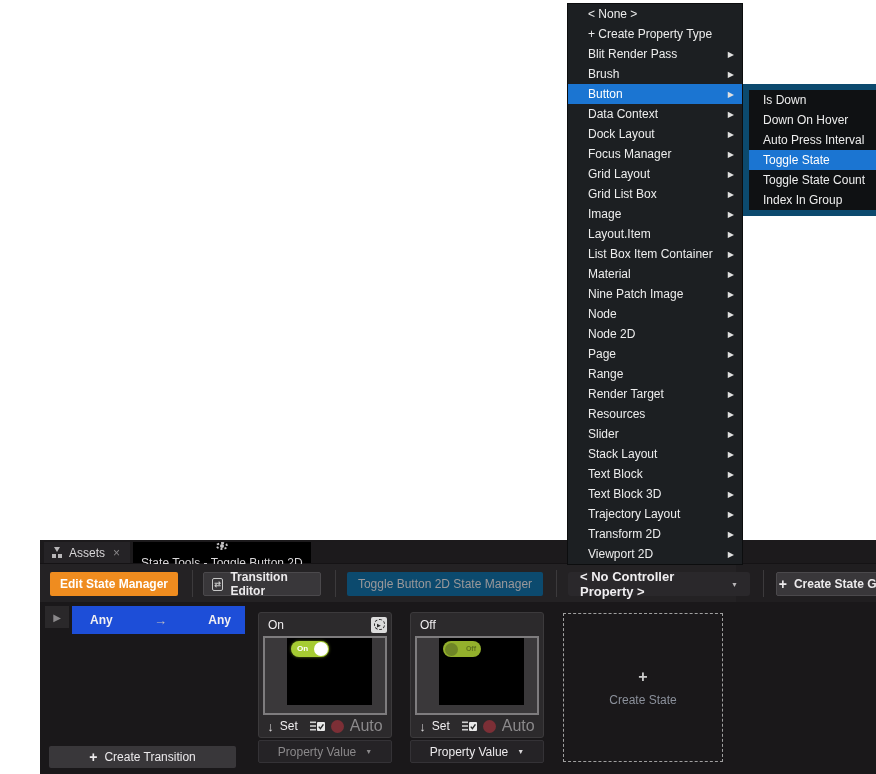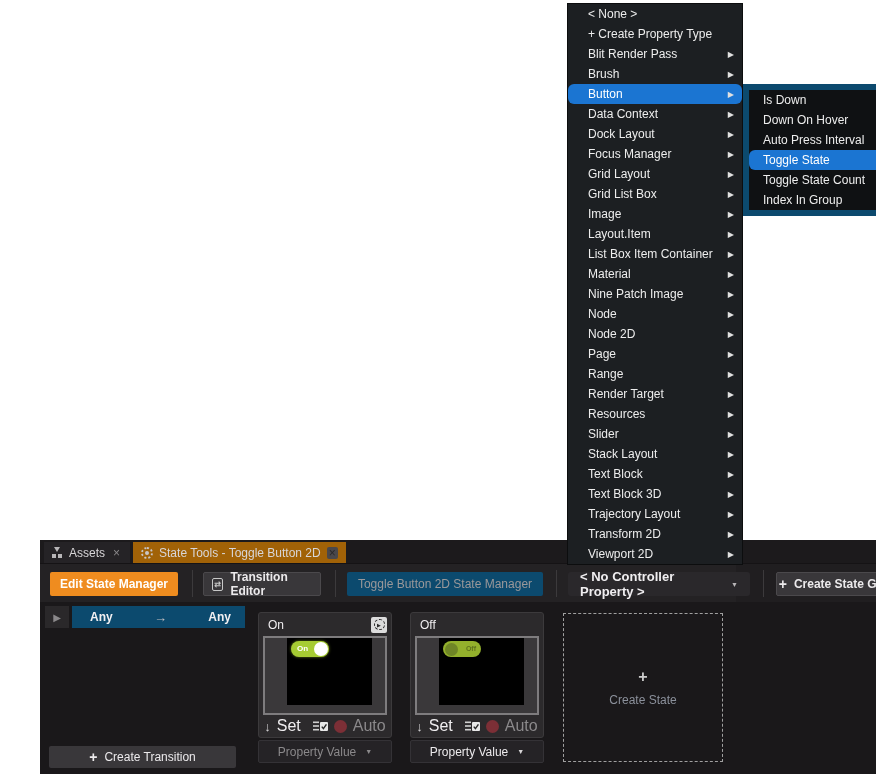--- a/index.html
+++ b/index.html
@@ -6,32 +6,32 @@
   body { background:#ffffff; font-family:"Liberation Sans", sans-serif; }
   .screen { position:relative; width:876px; height:774px; background:#ffffff; overflow:hidden;margin-left:40px; }
 
   
   .menu { position:absolute; z-index:10; background:#1c1f22; border:1px solid #0c0d0e; }
   .menu.main { left:527px; top:3px; width:176px; }
   .menu.sub { left:703px; top:84px; width:152px; background:#0f1113; border:6px solid #0c4a6e; }
   .mi { height:20px; display:flex; align-items:center; justify-content:space-between;
         padding:0 8px 0 20px; font-size:12px; color:#ededed; white-space:nowrap; cursor:default; }
   .menu.sub .mi { padding-left:14px; }
-  .mi.hl { background:#1b75d2; color:#ffffff;border-radius:6px; }
+  .mi.hl { background:#1b75d2; color:#ffffff; }
   .mi-arrow { font-size:8px; color:#e0e0e0; margin-left:10px; }
 
   
   .panel { position:absolute; left:0; top:540px; width:876px; height:234px; background:#201e20; }
 
   .tabbar { position:absolute; left:0; top:0; width:876px; height:24px; background:#1c1a1c;
             border-bottom:1px solid #151315; display:flex; align-items:flex-end; padding-left:4px; }
   .tab { height:21px; display:flex; align-items:center; gap:6px; padding:0 8px; font-size:12px;
          color:#d8d6d8; margin-right:3px; }
   .tab.inactive { background:#252326; }
-  .tab.active { background:#a16207; }
+  .tab.active { background:#000000;flex-direction:column; }
   .tab-close { color:#8a888a; font-size:12px; line-height:12px; padding:0 2px; }
   .tab-close.boxed { background:#4a484b; border-radius:2px; color:#2a282a; }
   .assets-icon { position:relative; width:11px; height:11px; display:inline-block; }
   .assets-icon .a-tri { position:absolute; left:2px; top:0; width:0; height:0;
       border-left:3.5px solid transparent; border-right:3.5px solid transparent; border-top:5px solid #b8b6b8; }
   .assets-icon .a-sq1 { position:absolute; left:0; bottom:0; width:4px; height:4px; background:#b8b6b8; }
   .assets-icon .a-sq2 { position:absolute; left:6px; bottom:0; width:4px; height:4px; background:#b8b6b8; }
   .state-icon { width:12px; height:12px; border:2px dotted #c8c6c8; border-radius:50%;
       display:inline-flex; align-items:center; justify-content:center; }
   .state-icon .dot { width:4px; height:4px; background:#c8c6c8; border-radius:50%; }
@@ -51,21 +51,21 @@
                    font-size:13px; justify-content:space-between; padding:0 12px; border-radius:3px; }
   .dd-arrow { font-size:7px; color:#b8b6b8; }
   .btn-create-group { left:736px; width:130px; gap:7px; justify-content:center; }
   .plus-ic { font-weight:bold; font-size:14px; color:#eceaec; }
 
   .editor { position:absolute; left:0; top:62px; width:876px; height:172px; background:#1a181a; }
 
   
   .play-btn { position:absolute; left:5px; top:4px; width:24px; height:22px; background:#2a282a;
               color:#8a888a; font-size:10px; display:flex; align-items:center; justify-content:center; }
-  .any-bar { position:absolute; left:32px; top:4px; width:173px; height:22px; background:#0c4a6e;
+  .any-bar { position:absolute; left:32px; top:4px; width:173px; height:28px; background:#1d4ed8;
              display:flex; align-items:center; justify-content:space-between; padding:0 14px 0 18px;
              color:#f2f0f2; font-size:12px; font-weight:bold; }
   .any-arrow { color:#c0bec0; font-weight:normal; font-size:13px; }
   .btn-create-transition { position:absolute; left:9px; top:144px; width:187px; height:22px;
       background:#39373a; color:#eceaec; font-size:12px; display:flex; align-items:center;
       justify-content:center; gap:7px; border-radius:2px; }
 
   
   .card { position:absolute; top:10px; width:134px; height:126px; background:#2c2a2c;
           border:1px solid #3c3a3c; border-radius:3px; }
@@ -84,21 +84,21 @@
   .pill.p-on { background:#a6cc33; box-shadow:0 0 3px rgba(166,204,51,.6); }
   .pill.p-off { background:#93b02c; }
   .knob { position:absolute; border-radius:50%; }
   .p-on .knob { right:1px; top:1px; width:14px; height:14px; background:#ffffff; }
   .p-off .knob { left:2px; top:1.5px; width:13px; height:13px; background:#6f8526; }
   .pill-label { position:absolute; top:3px; font-size:8px; font-weight:bold; }
   .p-on .pill-label { left:6px; color:#ffffff; }
   .p-off .pill-label { right:5px; color:#5e721d; font-size:7px; top:4px; }
   .set-row { height:22px; display:flex; align-items:center; justify-content:center; gap:6px; }
   .set-arrow { color:#d8d6d8; font-weight:bold; font-size:13px; }
-  .set-label { color:#f0eef0; font-size:16px; margin-right:6px; }
+  .set-label { color:#f0eef0; font-size:12px; margin-right:6px; }
   .auto-dot { width:13px; height:13px; border-radius:50%; background:#7c2f36; }
   .auto-label { color:#8b898b; font-size:16px; }
 
   .pv-btn { position:absolute; top:138px; width:134px; height:23px; background:#252326;
             border:1px solid #343236; border-radius:2px; display:flex; align-items:center;
             justify-content:center; gap:9px; font-size:12px; }
   .pv-btn.on { left:218px; color:#8b898b; } .pv-btn.on .dd-arrow { color:#8b898b; }
   .pv-btn.off { left:370px; color:#eceaec; } .pv-btn.off .dd-arrow { color:#d8d6d8; }
 
   .create-state { position:absolute; left:523px; top:11px; width:160px; height:149px;

